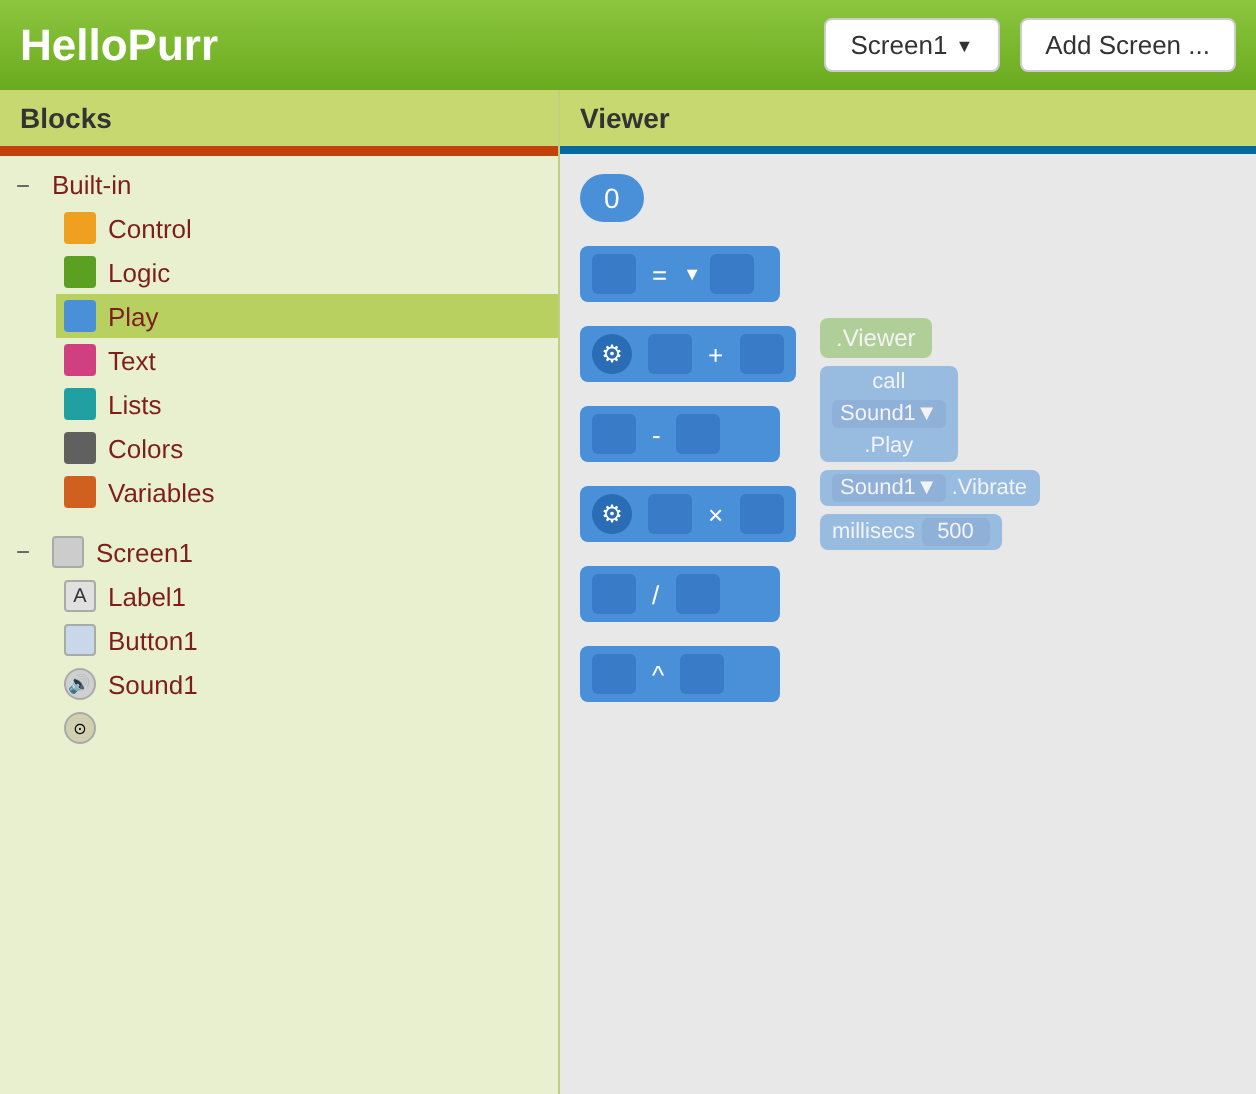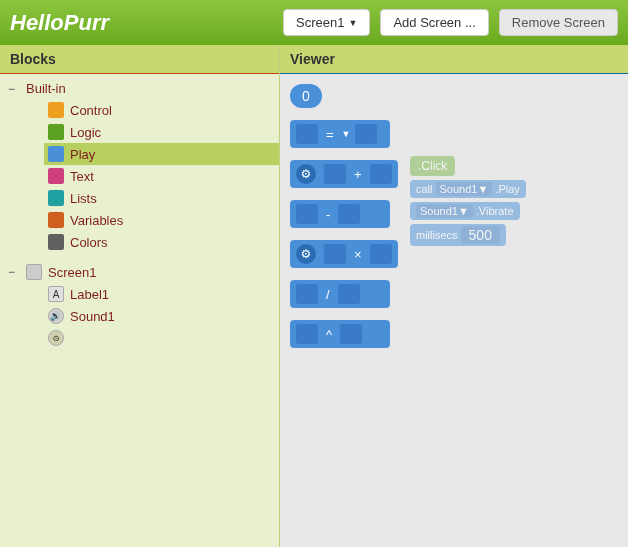--- a/index.html
+++ b/index.html
@@ -11,21 +11,20 @@
       height: 45px;
       display: flex;
       align-items: center;
       padding: 0 10px;
       gap: 10px;
     }
     #app-title {
       color: white;
       font-size: 22px;
       font-weight: bold;
-      font-style: italic;
       flex: 1;
     }
     .header-btn {
       background: white;
       border: 1px solid #ccc;
       border-radius: 4px;
       padding: 5px 12px;
       cursor: pointer;
       font-size: 13px;
       color: #333;
@@ -57,21 +56,21 @@
       border-right: 1px solid #c0d080;
       overflow-y: auto;
       flex-shrink: 0;
     }
     #blocks-header {
       background: #c8d870;
       padding: 6px 10px;
       font-weight: bold;
       font-size: 14px;
       color: #333;
-      border-bottom: 1px solid #c2410c;
+      border-bottom: 5px solid #c2410c;
     }
 
     .tree-section { padding: 4px 0; }
     .tree-item {
       display: flex;
       align-items: center;
       padding: 3px 8px;
       cursor: pointer;
       gap: 6px;
     }
@@ -85,37 +84,37 @@
     }
     .block-icon {
       width: 16px;
       height: 16px;
       border-radius: 2px;
       flex-shrink: 0;
       display: inline-block;
     }
     .tree-label { color: #7f1d1d; font-size: 13px; }
 
-    .tree-children { padding-left: 44px; }
+    .tree-children { padding-left: 28px; }
     .tree-children .tree-item { padding-left: 4px; }
 
     
     #viewer {
       flex: 1;
       background: #e8e8e8;
       overflow: hidden;
       position: relative;
     }
     #viewer-header {
       background: #c8d870;
       padding: 6px 10px;
       font-weight: bold;
       font-size: 14px;
       color: #333;
-      border-bottom: 1px solid #0369a1;
+      border-bottom: 4px solid #0369a1;
     }
     #viewer-canvas {
       position: relative;
       padding: 10px;
       height: calc(100% - 32px);
       overflow: hidden;
     }
 
     
     .block-row {
@@ -186,21 +185,20 @@
   </style>
 </head>
 <body>
 
 <div id="header">
   <div id="app-title">HelloPurr</div>
   <button class="header-btn dropdown">
     <span>Screen1</span>
   </button>
   <button class="header-btn">Add Screen ...</button>
-  <button class="header-btn remove-btn">Remove Screen</button>
 </div>
 
 <div id="main">
 
   <div id="sidebar">
     <div id="blocks-header">Blocks</div>
 
     <div class="tree-section">
       <div class="tree-item">
         <span class="collapse-icon">−</span>
@@ -222,40 +220,44 @@
         </div>
         <div class="tree-item">
           <span class="block-icon color-pink"></span>
           <span class="tree-label">Text</span>
         </div>
         <div class="tree-item">
           <span class="block-icon color-teal"></span>
           <span class="tree-label">Lists</span>
         </div>
         <div class="tree-item">
+          <span class="block-icon color-darkgray"></span>
+          <span class="tree-label">Colors</span>
+        </div>
+        <div class="tree-item">
           <span class="block-icon color-orange"></span>
           <span class="tree-label">Variables</span>
-        </div>
-        <div class="tree-item">
-          <span class="block-icon color-darkgray"></span>
-          <span class="tree-label">Colors</span>
         </div>
       </div>
     </div>
 
     <div class="tree-section">
       <div class="tree-item">
         <span class="collapse-icon">−</span>
         <span class="block-icon" style="background:#ccc;border:1px solid #aaa;"></span>
         <span class="tree-label">Screen1</span>
       </div>
       <div class="tree-children">
         <div class="tree-item">
           <span class="block-icon" style="background:#e0e0e0;border:1px solid #aaa;font-size:10px;display:flex;align-items:center;justify-content:center;color:#333;">A</span>
           <span class="tree-label">Label1</span>
+        </div>
+        <div class="tree-item">
+          <span class="block-icon" style="background:#c8d8e8;border:1px solid #aaa;"></span>
+          <span class="tree-label">Button1</span>
         </div>
         <div class="tree-item">
           <span class="block-icon" style="background:#d0d0d0;border-radius:50%;border:1px solid #aaa;font-size:9px;display:flex;align-items:center;justify-content:center;">🔊</span>
           <span class="tree-label">Sound1</span>
         </div>
         <div class="tree-item">
           <span class="block-icon" style="background:#d0d0b0;border-radius:50%;border:1px solid #aaa;font-size:8px;display:flex;align-items:center;justify-content:center;">⊙</span>
         </div>
       </div>
     </div>
@@ -285,39 +287,39 @@
           <div class="op-block" style="min-width:100px;">
             <div class="gear-icon">⚙</div>
             <div class="slot"></div>
             <span class="op-label">+</span>
             <div class="slot"></div>
           </div>
 
           <div style="position:absolute;left:120px;top:-4px;opacity:0.5;">
             <div style="display:flex;flex-direction:column;gap:2px;">
               <div style="display:flex;align-items:center;gap:4px;">
-                <div style="background:#7ab648;border-radius:4px;padding:3px 8px;color:white;font-size:12px;">.Click</div>
+                <div style="background:#7ab648;border-radius:4px;padding:3px 8px;color:white;font-size:12px;">.Viewer</div>
               </div>
               <div style="display:flex;align-items:center;gap:4px;margin-top:2px;">
-                <div style="background:#4a90d9;border-radius:4px;padding:2px 6px;color:white;font-size:11px;display:flex;align-items:center;gap:3px;">
+                <div style="background:#4a90d9;border-radius:4px;padding:2px 6px;color:white;font-size:11px;display:flex;align-items:center;gap:3px;flex-direction:column;">
                   <span>call</span>
                   <span style="background:#3a7bc8;border-radius:3px;padding:1px 4px;font-size:11px;">Sound1▼</span>
                   <span>.Play</span>
                 </div>
               </div>
               <div style="display:flex;align-items:center;gap:4px;margin-top:2px;">
                 <div style="background:#4a90d9;border-radius:4px;padding:2px 6px;color:white;font-size:11px;display:flex;align-items:center;gap:3px;">
                   <span style="background:#3a7bc8;border-radius:3px;padding:1px 4px;font-size:11px;">Sound1▼</span>
                   <span>.Vibrate</span>
                 </div>
               </div>
               <div style="display:flex;align-items:flex-start;gap:4px;margin-top:2px;">
                 <div style="background:#4a90d9;border-radius:4px;padding:2px 6px;color:white;font-size:11px;display:flex;align-items:center;gap:3px;">
                   <span>millisecs</span>
-                  <span style="background:#3a7bc8;border-radius:3px;padding:1px 8px;font-size:14px;">500</span>
+                  <span style="background:#3a7bc8;border-radius:3px;padding:1px 8px;font-size:11px;">500</span>
                 </div>
               </div>
             </div>
           </div>
         </div>
       </div>
 
       <div class="block-row">
         <div class="op-block" style="min-width:100px;">
           <div class="slot"></div>

